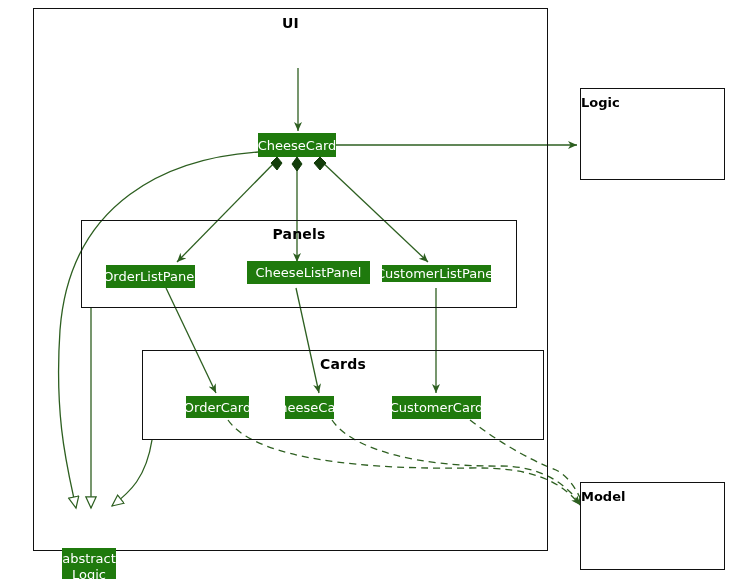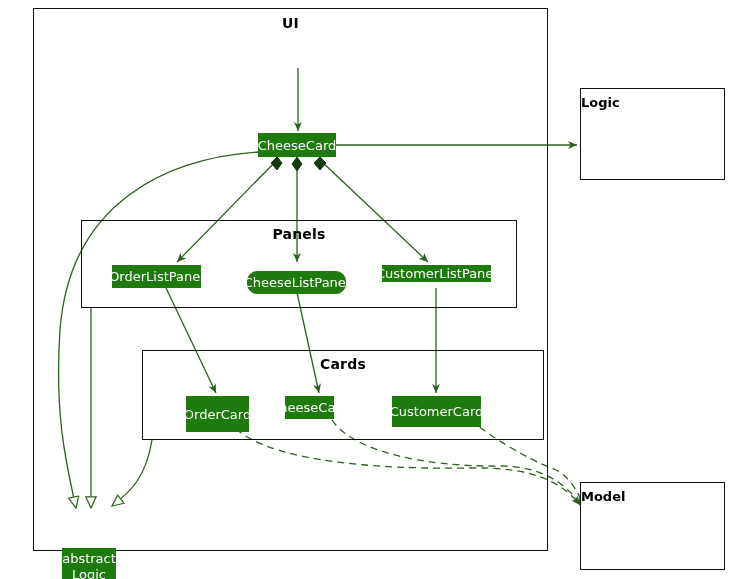--- a/index.html
+++ b/index.html
@@ -143,30 +143,30 @@
   <div class="extbox" style="left:580px; top:88px; width:145px; height:92px;">
     <div class="extbox-title" style="top:6px;">Logic</div>
   </div>
 
   <div class="extbox" style="left:580px; top:482px; width:145px; height:88px;text-decoration:underline;">
     <div class="extbox-title" style="top:6px;">Model</div>
   </div>
 
   <div class="node" style="left:258px; top:133px; width:78px; height:24px;">CheeseCard</div>
 
-  <div class="node" style="left:112px; top:265px; width:89px; height:23px;">OrderListPanel</div>
+  <div class="node" style="left:106px; top:265px; width:89px; height:23px;">OrderListPanel</div>
 
-  <div class="node" style="left:247px; top:271px; width:99px; height:23px;border-radius:10px;">CheeseListPanel</div>
+  <div class="node" style="left:247px; top:261px; width:123px; height:23px;">CheeseListPanel</div>
 
   <div class="node" style="left:382px; top:265px; width:109px; height:17px;">CustomerListPanel</div>
 
-  <div class="node" style="left:186px; top:396px; width:63px; height:36px;">OrderCard</div>
+  <div class="node" style="left:186px; top:396px; width:63px; height:22px;">OrderCard</div>
 
   <div class="node" style="left:285px; top:396px; width:49px; height:23px;">CheeseCard</div>
 
-  <div class="node" style="left:392px; top:396px; width:89px; height:31px;">CustomerCard</div>
+  <div class="node" style="left:392px; top:396px; width:89px; height:23px;">CustomerCard</div>
 
   <div class="node multiline" style="left:62px; top:548px; width:54px; height:37px;">
     <span>{abstract}</span>
     <span>Logic</span>
   </div>
 
 </div>
 
 </body></html>

